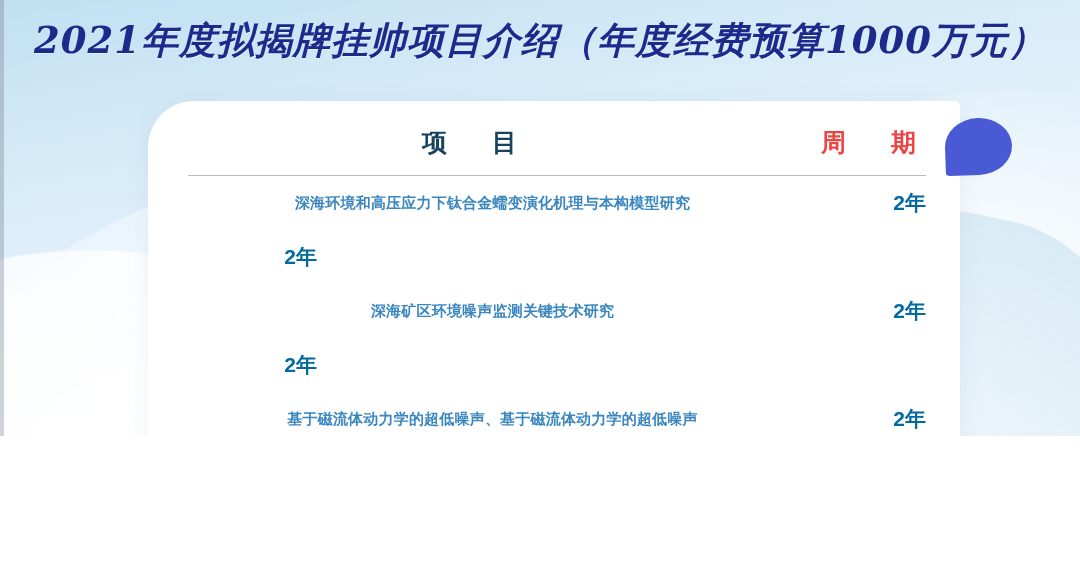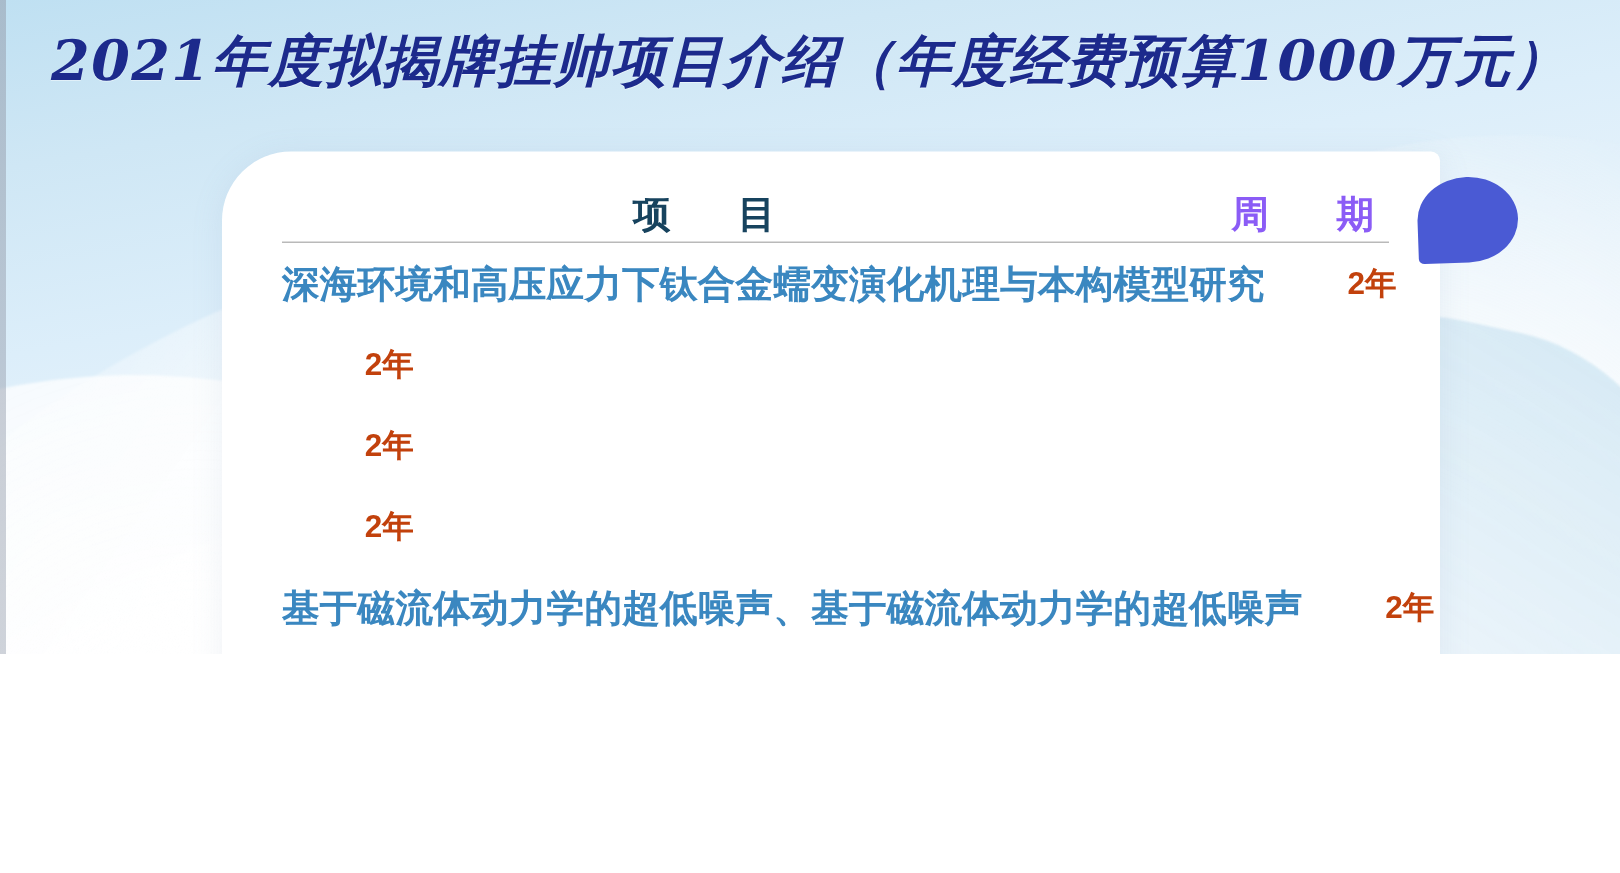--- a/index.html
+++ b/index.html
@@ -129,62 +129,62 @@
   .table {
     position: absolute;
     left: 40px;
     right: 34px;
     top: 25px;
   }
 
   .thead {
     display: flex;
     align-items: flex-end;
-    padding-bottom: 2px;
+    padding-bottom: 16px;
     border-bottom: 1.5px solid #b9b9b9;
   }
   .th-project {
     flex: 1 1 auto;
     text-align: center;
     padding-right: 60px;
     color: #17435e;
     font-size: 25px;
     font-weight: 700;
     letter-spacing: 10px;
     text-indent: 10px;
   }
   .th-period {
     flex: 0 0 115px;
     text-align: center;
-    color: #8b5cf6;
+    color: #ef4444;
     font-size: 25px;
     font-weight: 700;
     letter-spacing: 10px;
     text-indent: 10px;
   }
 
   .row {
     display: flex;
     align-items: center;
     height: 54px;
   }
   .row-title {
     flex: 1 1 auto;
     color: #3a87c0;
-    font-size: 25px;
+    font-size: 15px;
     font-weight: 700;
     letter-spacing: 0.2px;
     white-space: nowrap;
     text-align: center;
   }
   .row-period {
     flex: 0 0 115px;
-    text-align: center;
+    text-align: right;
     padding-left: 14px;
-    color: #c2410c;
+    color: #0369a1;
     font-size: 21px;
     font-weight: 700;
   }
 
   
   .bottom-bar {
     position: absolute;
     left: 60px;
     top: 504px;
     width: 880px;
@@ -239,20 +239,21 @@
       </div>
 
       <div class="row">
         <div class="row-title">深海环境和高压应力下钛合金蠕变演化机理与本构模型研究</div>
         <div class="row-period">2年</div>
       </div>
       <div class="row">
         <div class="row-period">2年</div>
       </div>
       <div class="row">
+        <div class="row-title">深海矿区环境噪声监测关键技术研究</div>
         <div class="row-period">2年</div>
       </div>
       <div class="row">
         <div class="row-period">2年</div>
       </div>
       <div class="row">
         <div class="row-title">基于磁流体动力学的超低噪声、基于磁流体动力学的超低噪声</div>
         <div class="row-period">2年</div>
       </div>
     </div>

